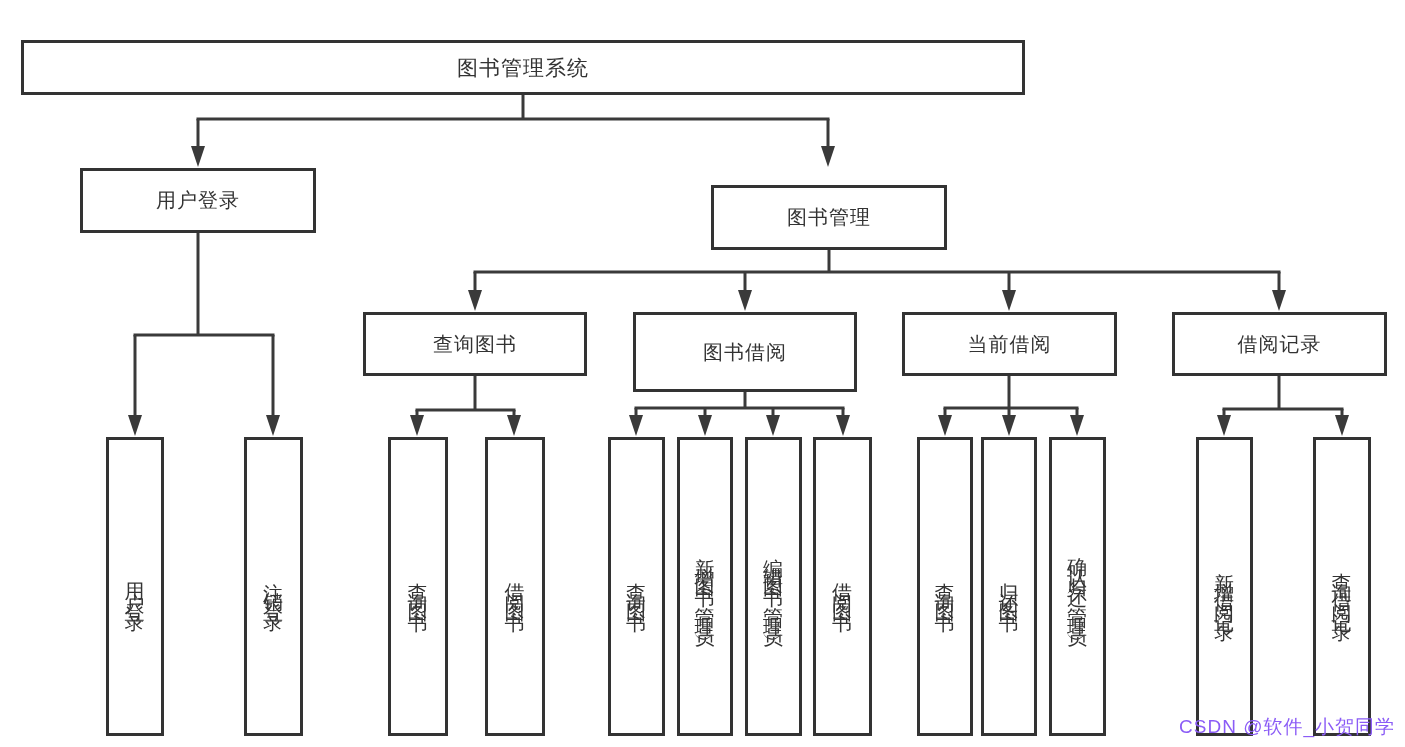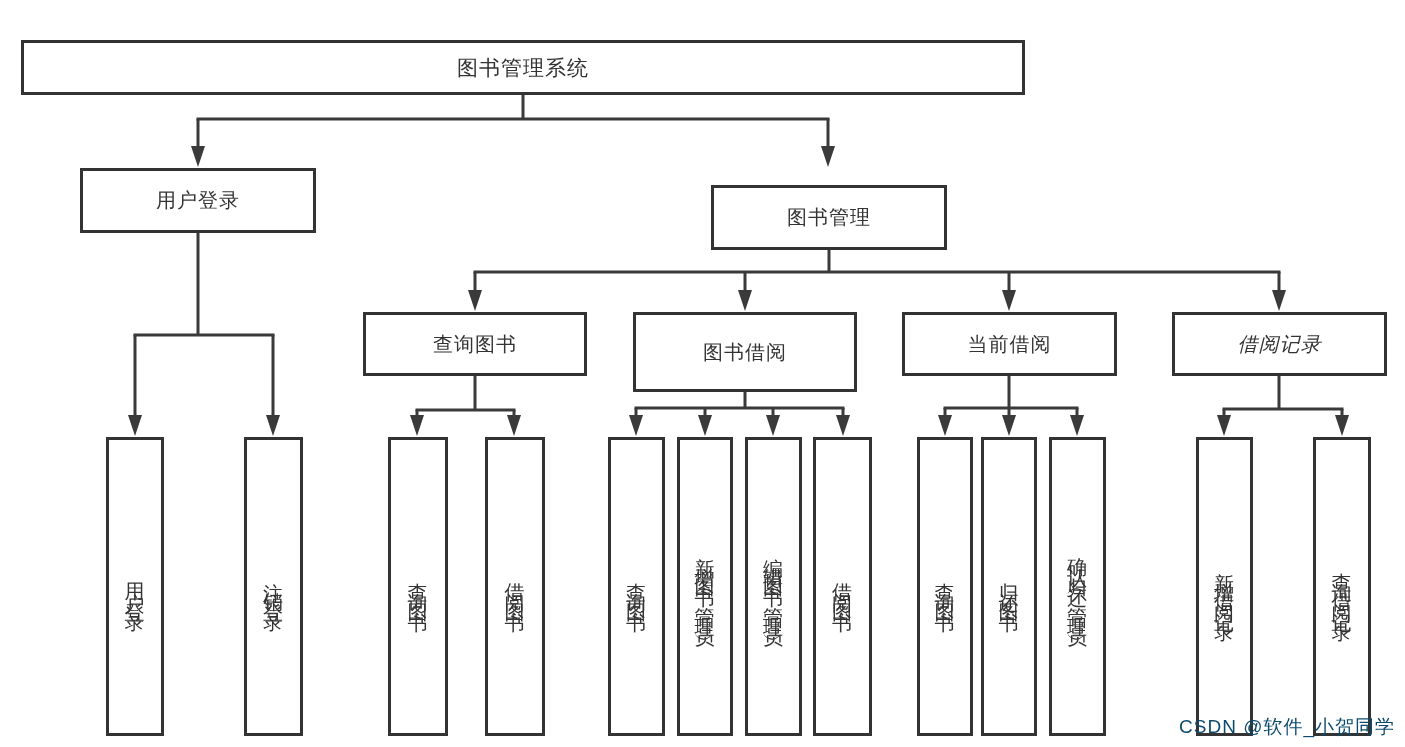--- a/index.html
+++ b/index.html
@@ -35,21 +35,21 @@
     writing-mode:vertical-rl;
     text-orientation:mixed;
     font-size:20px;
     line-height:1;
     letter-spacing:10px;
   }
   .watermark{
     position:absolute;
     right:10px;bottom:7px;
     font-size:19px;
-    color:#0c4a6e;
+    color:#8b5cf6;
     letter-spacing:1px;
     pointer-events:none;
   }
 </style>
 </head>
 <body>
 
 <div id="canvas">
 
   <svg id="wires" viewBox="0 0 1405 747" xmlns="http://www.w3.org/2000/svg">
@@ -122,21 +122,21 @@
   </svg>
 
   <div class="node root" style="left:21px;top:13px;width:1004px;height:55px;margin-top:27px;">图书管理系统</div>
 
   <div class="node" style="left:80px;top:168px;width:236px;height:65px;">用户登录</div>
   <div class="node" style="left:711px;top:168px;width:236px;height:65px;margin-top:17px;">图书管理</div>
 
   <div class="node" style="left:363px;top:312px;width:224px;height:64px;">查询图书</div>
   <div class="node" style="left:633px;top:312px;width:224px;height:80px;">图书借阅</div>
   <div class="node" style="left:902px;top:312px;width:215px;height:64px;">当前借阅</div>
-  <div class="node" style="left:1172px;top:312px;width:215px;height:64px;font-style:italic;">借阅记录</div>
+  <div class="node" style="left:1172px;top:312px;width:215px;height:64px;">借阅记录</div>
 
   <div class="leaf" style="left:106px;width:58px;">
     <span>用户登录</span>
     </div>
   <div class="leaf" style="left:244px;width:59px;">
     <span>注销登录</span>
     </div>
 
   <div class="leaf" style="left:388px;width:60px;">
     <span>查询图书</span>

